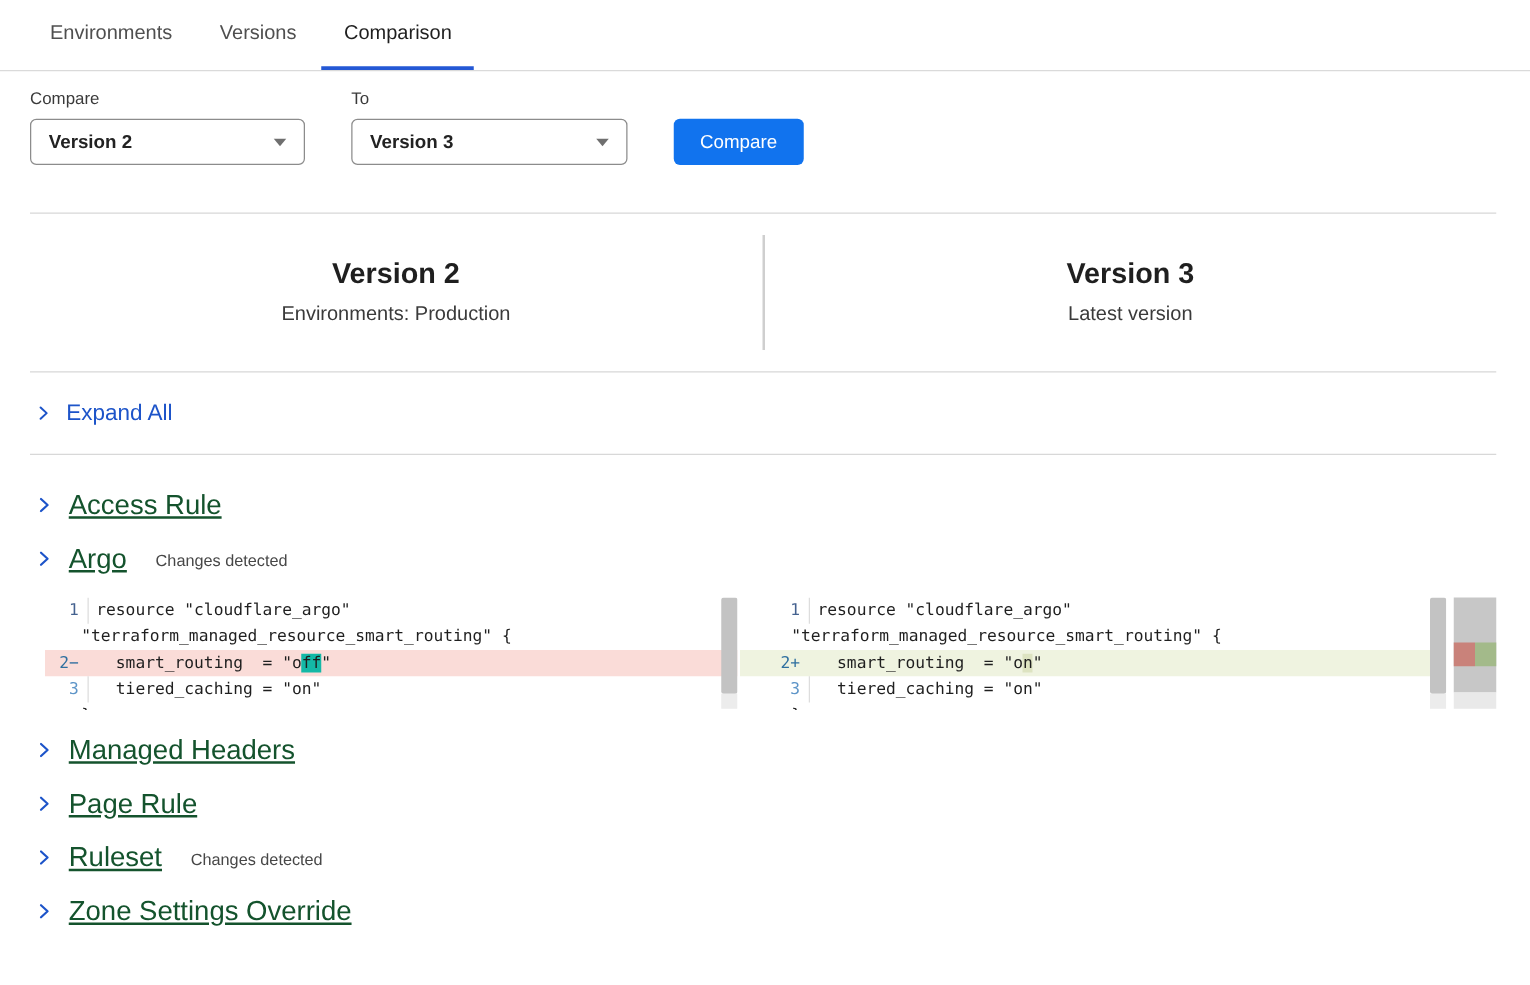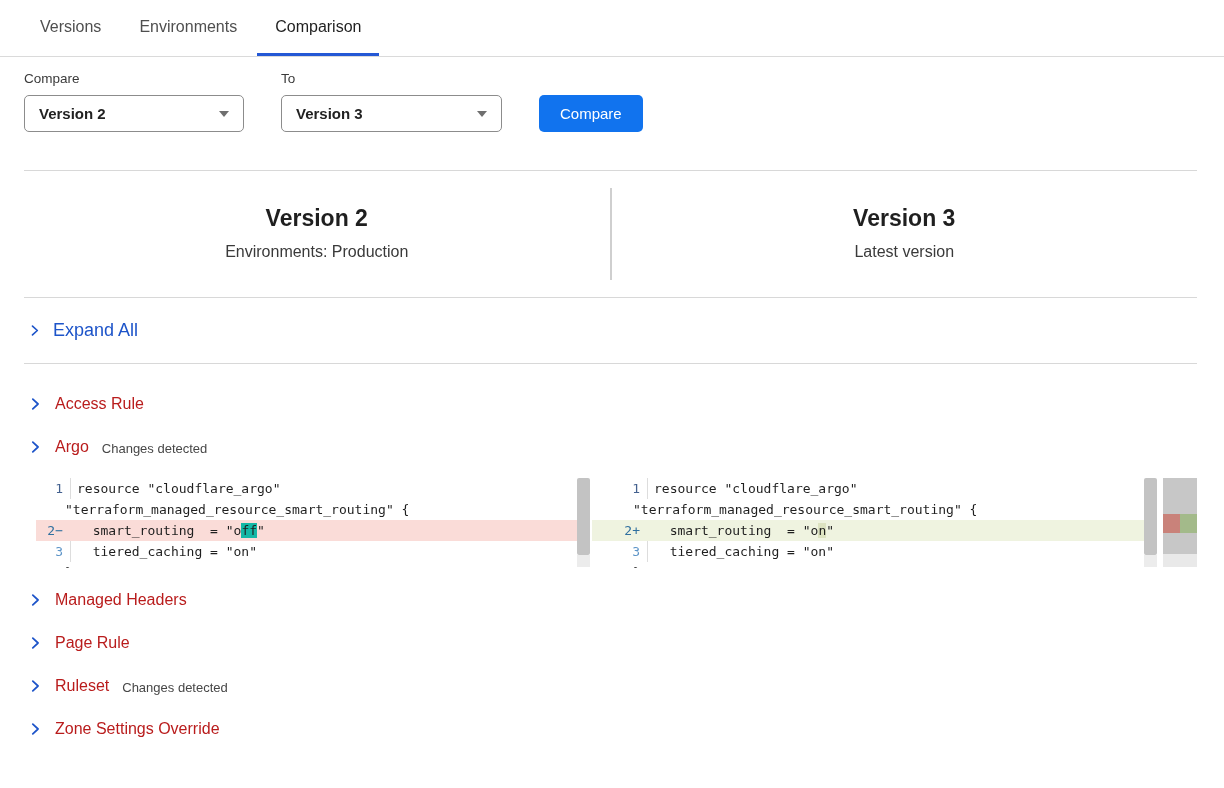--- a/index.html
+++ b/index.html
@@ -39,22 +39,22 @@
 
   
   .expand-row { height:65px; display:flex; align-items:center; padding-left:28px; cursor:pointer; }
   .expand-row .chev { margin-right:12px; }
   .expand-label { font-size:18px; color:#1d54c9; }
 
   
   .sections { padding-top:18px; }
   .section-row { height:43px; display:flex; align-items:center; padding-left:28px; cursor:pointer; }
   .section-row .chev { margin-right:13px; }
-  .sec-title { font-size:16px; color:#b91c1c; }
-  .sec-badge { font-size:13px; color:#474747; margin-left:13px; margin-top:3px; }
+  .sec-title { font-size:22px; color:#14532d;text-decoration:underline; }
+  .sec-badge { font-size:13px; color:#474747; margin-left:23px; margin-top:3px; }
   .chev { flex:0 0 auto; }
 
   
   .diff { display:flex; margin-left:36px; margin-top:10px; margin-bottom:10px; }
   .panel { position:relative; height:90px; overflow:hidden; background:#fff; }
   .panel.left  { width:554px; }
   .panel.right { width:565px; margin-left:2px; }
   .drow { display:flex; height:21px; line-height:21px; white-space:pre;
     font-family:"DejaVu Sans Mono", monospace; font-size:13px; color:#1f1f1f; }
   .num { flex:0 0 auto; text-align:right; padding-right:7px; border-right:1px solid #dddddd;
@@ -81,22 +81,22 @@
   .mm-band { position:absolute; top:36px; left:0; width:100%; height:19px; display:flex; }
   .mm-red { flex:1; background:#c9827a; }
   .mm-green { flex:1; background:#a3ba8a; }
 </style>
 </head>
 <body>
 
 <div class="app">
 
   <nav class="tabbar">
+    <div class="tab">Environments</div>
     <div class="tab">Versions</div>
-    <div class="tab">Environments</div>
     <div class="tab active">Comparison</div>
   </nav>
 
   <div class="controls">
     <div class="field">
       <div class="label">Compare</div>
       <div class="select">
         <span class="select-value">Version 2</span>
         <span class="caret"></span>
       </div>

